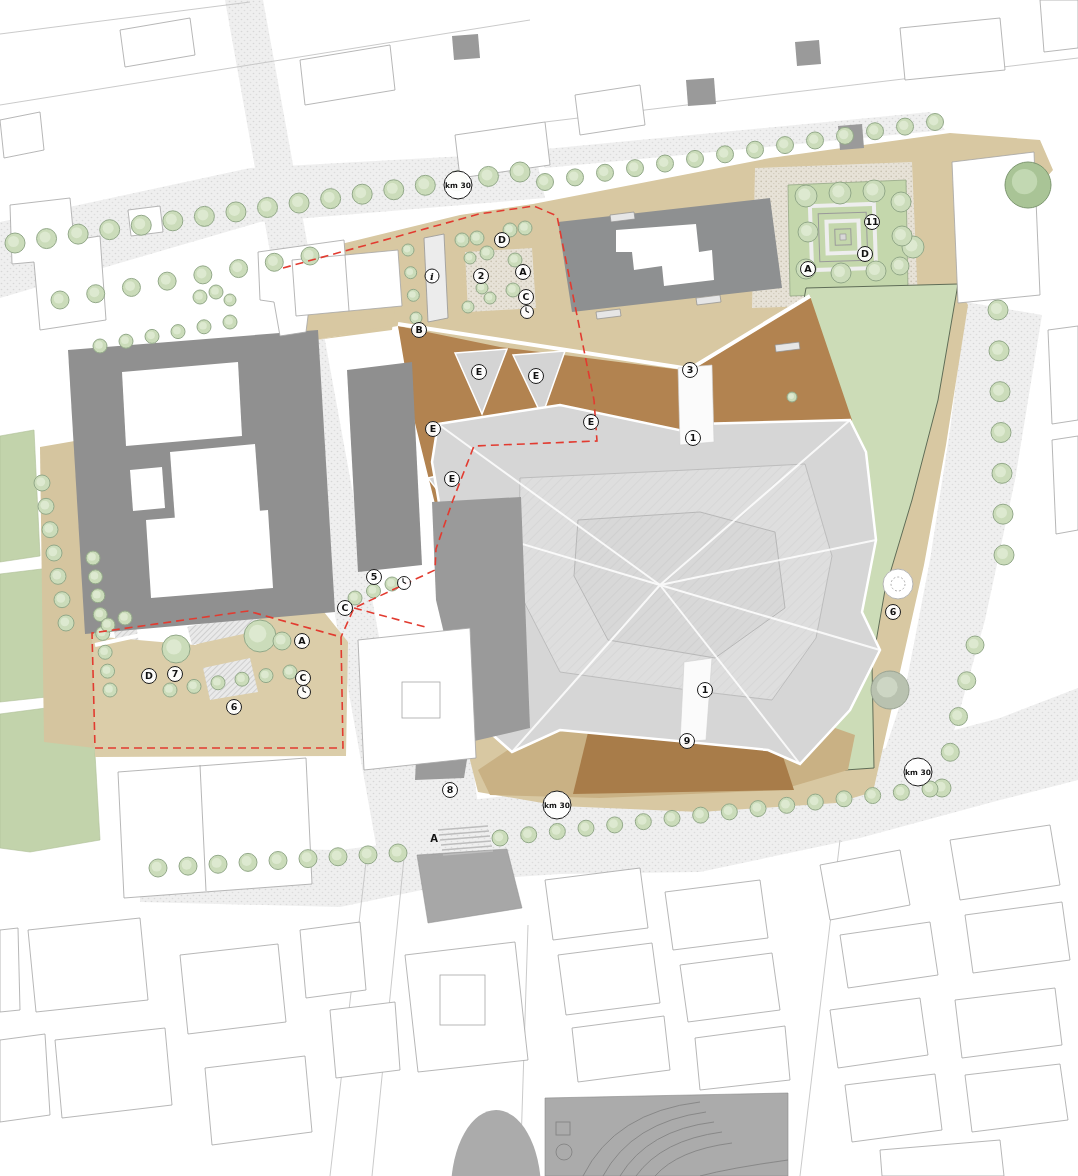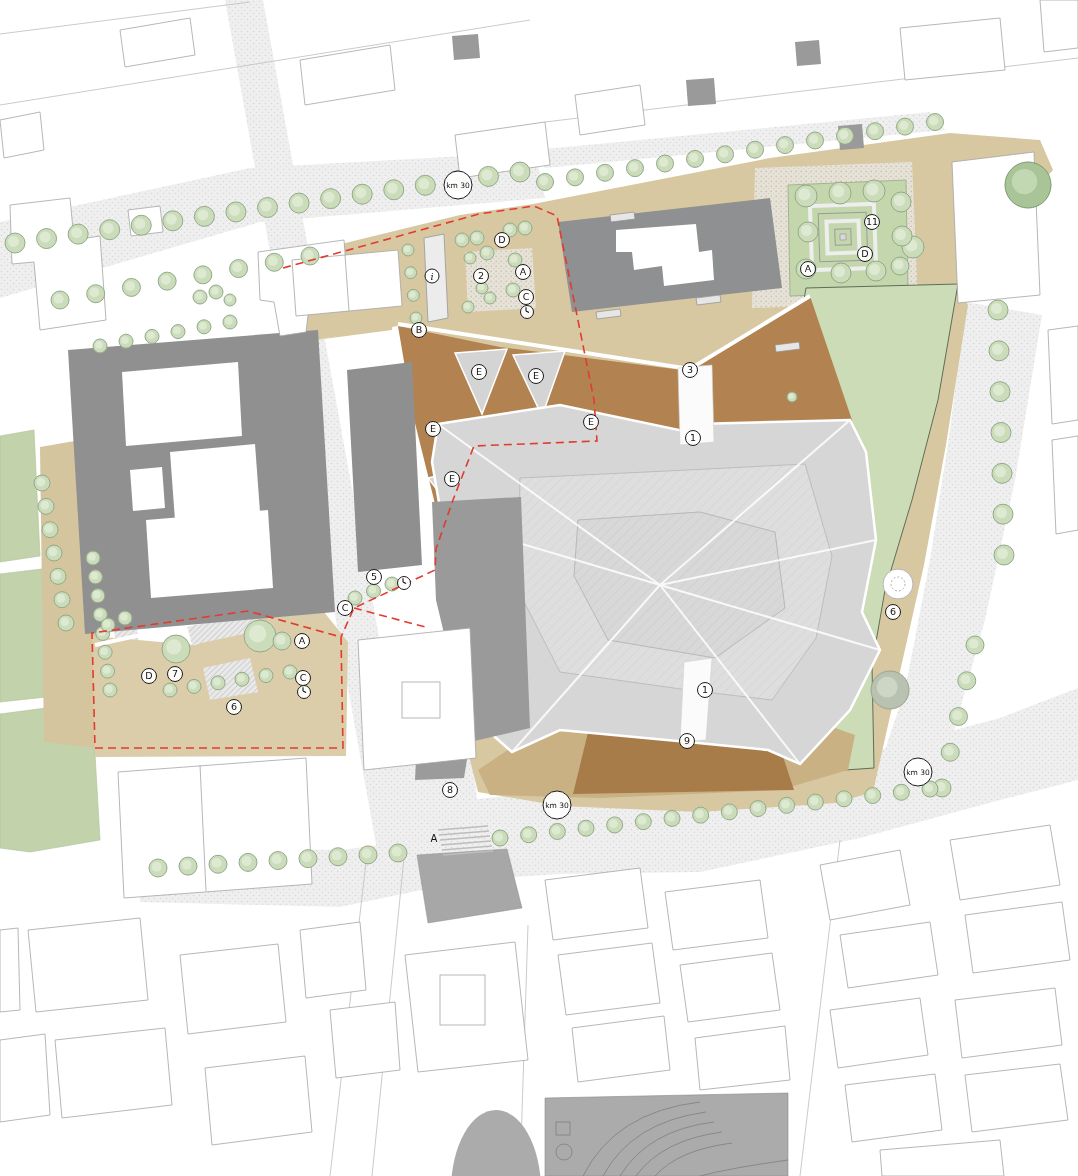--- a/index.html
+++ b/index.html
@@ -2,21 +2,21 @@
 <html><head>
 <meta charset="utf-8">
 <style>
   html,body{margin:0;padding:0;background:#ffffff;}
   .canvas{position:relative;width:1078px;height:1176px;overflow:hidden;background:#ffffff;
           font-family:"DejaVu Sans",sans-serif;}
   .canvas svg{position:absolute;left:0;top:0;}
   #marker-layer{position:absolute;left:0;top:0;width:100%;height:100%;pointer-events:none;}
   .mk{position:absolute;transform:translate(-50%,-50%);display:flex;align-items:center;justify-content:center;
       border-radius:50%;background:rgba(255,255,255,.93);border:1px solid #1c1c1c;color:#111;
-      line-height:1;box-sizing:border-box;}
+      line-height:1;box-sizing:border-box;font-weight:bold;}
   .mk.num,.mk.letter{width:16px;height:16px;font-size:9.5px;}
   .mk.info{width:15px;height:15px;font-size:10px;font-style:italic;font-family:"DejaVu Serif",serif;}
   .mk.badge{width:29px;height:29px;font-size:7.5px;letter-spacing:0;}
   .mk.clock{width:14px;height:14px;}
   .mk.plain{border:none;background:transparent;border-radius:0;width:auto;height:auto;font-size:10px;}
 </style>
 </head>
 <body>
 
 <div class="canvas">

